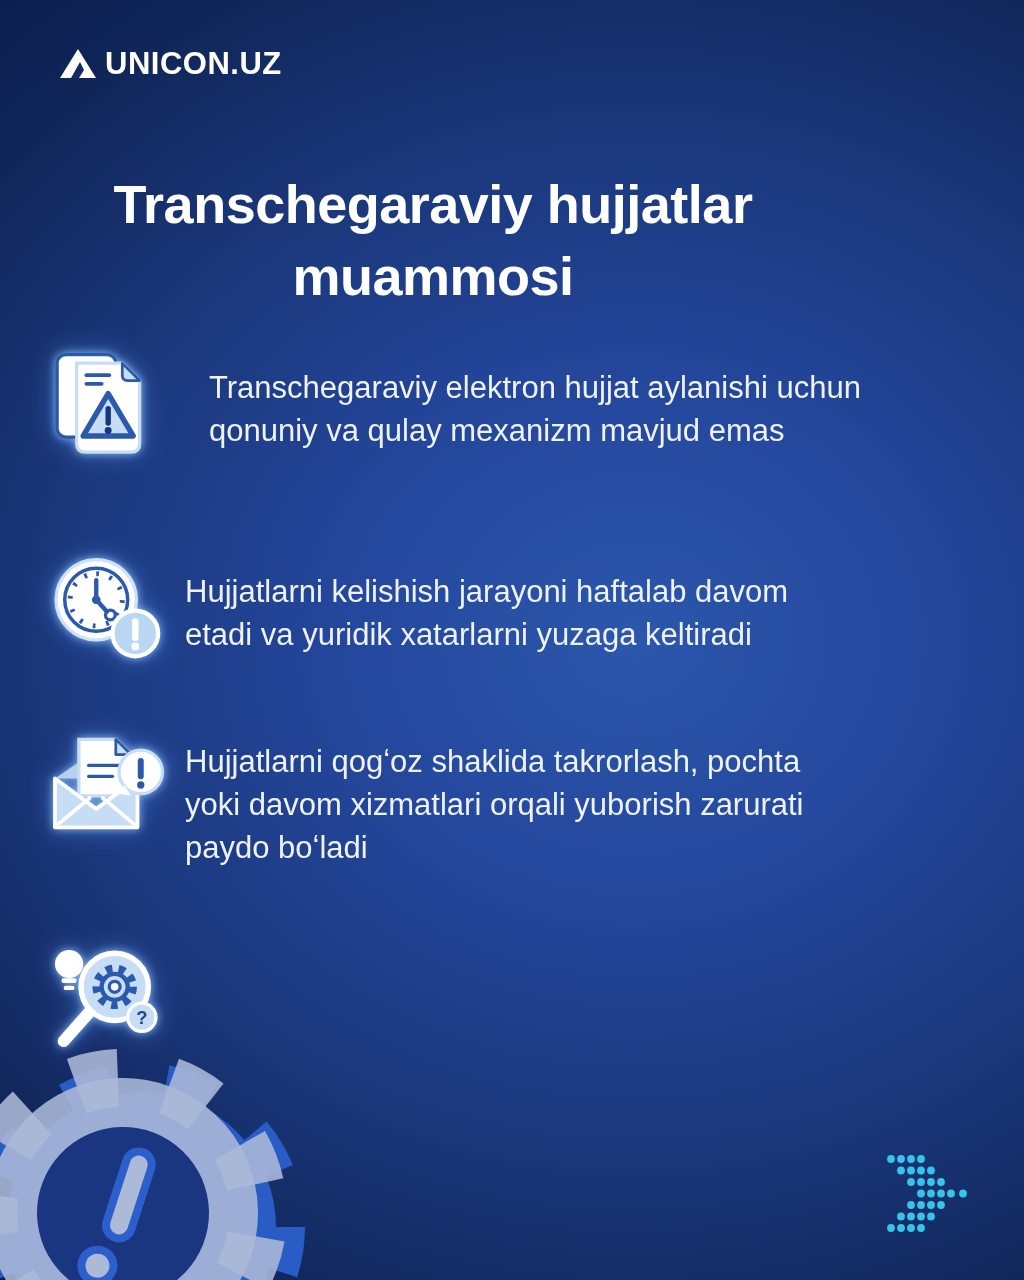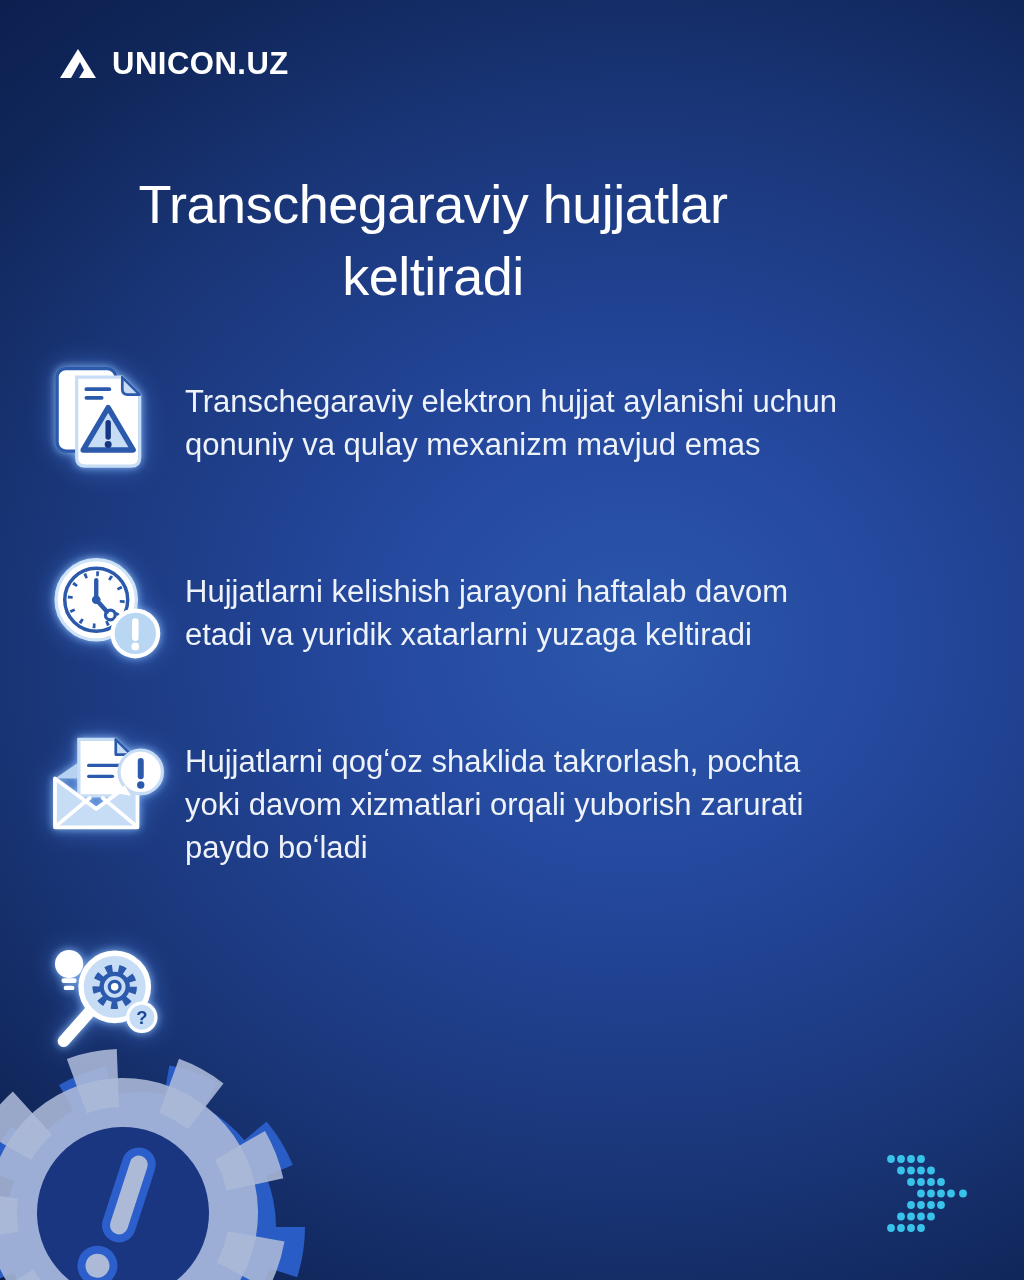--- a/index.html
+++ b/index.html
@@ -9,41 +9,41 @@
     background:
       radial-gradient(ellipse 980px 860px at 62% 50%,
         var(--bg-center,#2b57ac) 0%,
         #24479c 30%,
         var(--bg-mid,#1a3678) 62%,
         #102659 85%,
         var(--bg-edge,#0c1e4e) 100%);
   }
   .logo{
     position:absolute;left:60px;top:46px;
-    display:flex;align-items:center;gap:16px;
+    display:flex;align-items:center;gap:9px;
   }
   .logo-text{
     color:#fff;font-size:31px;font-weight:700;letter-spacing:.5px;
   }
   .headline{
     position:absolute;left:0;top:168px;width:866px;
     text-align:center;color:var(--title,#ffffff);
-    font-size:54px;font-weight:400;line-height:72px;letter-spacing:-.5px;
+    font-size:54px;font-weight:700;line-height:72px;letter-spacing:-.5px;
   }
   .item{position:absolute;left:46px;display:flex;align-items:flex-start;}
   .item-icon{width:120px;height:114px;flex:none;margin-top:4px;}
   .item-icon svg{
     filter:drop-shadow(0 0 4px rgba(150,200,255,.85)) drop-shadow(0 0 12px rgba(90,150,255,.45));
   }
   .item-text{
     margin-left:19px;margin-top:22px;width:770px;
     color:var(--text,#eef2f9);font-size:31px;line-height:43px;
     white-space:pre-line;
   }
-  .item1{top:358px;}
+  .item1{top:344px;gap:24px;}
   .item2{top:548px;}
   .item3{top:718px;}
   .item4{top:934px;}
 
   
   .sk{stroke:var(--icon-stroke,#2b59ab);}
   .fl{fill:var(--icon-light,#c7dcf5);}
   .fw{fill:var(--icon-white,#ffffff);}
   .fs{fill:var(--icon-stroke,#2b59ab);}
   .badge{fill:var(--badge-fill,#b9d6f3);}
@@ -60,21 +60,21 @@
     <svg width="36" height="30" viewBox="0 0 36 30">
       <polygon points="0,29 18,0 36,29" fill="#ffffff"></polygon>
       <polygon points="11,29 20,13 24,21 19,29" fill="#132a66"></polygon>
     </svg>
   </span>
   <span class="logo-text">UNICON.UZ</span>
 </div>
 
 <div class="headline">
   <div>Transchegaraviy hujjatlar</div>
-  <div>keltiradi</div>
+  <div>muammosi</div>
 </div>
 
 <div class="item item1">
   <span class="item-icon">
     <svg width="120" height="114" viewBox="0 0 110 105">
       <rect x="10" y="6" width="54" height="76" rx="8" class="fw sk" stroke-width="3"></rect>
       <path d="M28,14 H70 L86,30 V88 Q86,96 78,96 H36 Q28,96 28,88 Z" class="fw" stroke="#c7dcf5" stroke-width="3"></path>
       <path d="M70,14 L86,30 H75 Q70,30 70,25 Z" class="fl sk" stroke-width="2.5" stroke-linejoin="round"></path>
       <line x1="37" y1="25" x2="58" y2="25" class="sk" stroke-width="3.5" stroke-linecap="round"></line>
       <line x1="37" y1="33" x2="51" y2="33" class="sk" stroke-width="3.5" stroke-linecap="round"></line>

